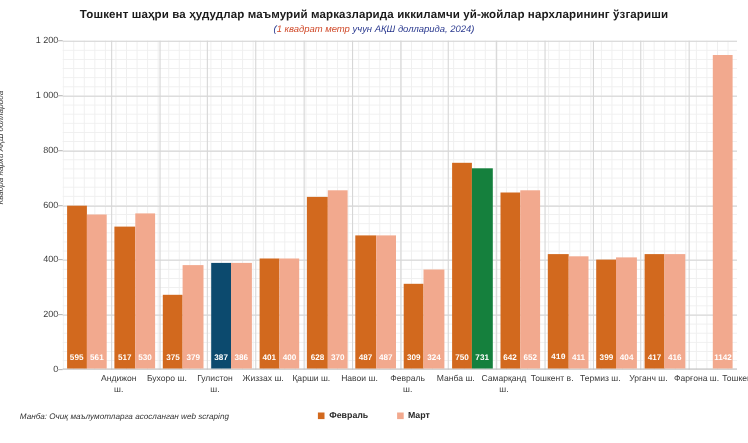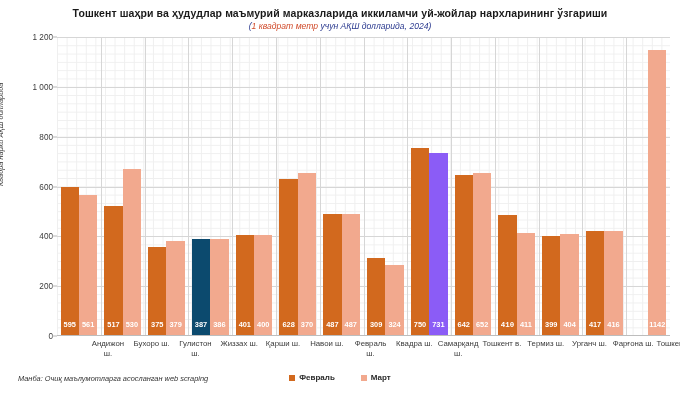--- a/index.html
+++ b/index.html
@@ -239,28 +239,28 @@
           </div>
         </div>
       </div>
       <div class="group">
         <div class="bar feb">
           <div class="fill" style="height: 128.819px; background: rgb(210, 105, 30);">
             <div class="dlabel">517</div>
           </div>
         </div>
         <div class="bar mar">
-          <div class="fill" style="height: 166px; background: rgb(242, 169, 142);">
+          <div class="fill" style="height: 141px; background: rgb(242, 169, 142);">
             <div class="dlabel">530</div>
           </div>
         </div>
       </div>
       <div class="group">
         <div class="bar feb">
-          <div class="fill" style="height: 88px; background: rgb(210, 105, 30);">
+          <div class="fill" style="height: 67px; background: rgb(210, 105, 30);">
             <div class="dlabel">375</div>
           </div>
         </div>
         <div class="bar mar">
           <div class="fill" style="height: 94.4342px; background: rgb(242, 169, 142);">
             <div class="dlabel">379</div>
           </div>
         </div>
       </div>
       <div class="group">
@@ -311,52 +311,52 @@
           </div>
         </div>
       </div>
       <div class="group">
         <div class="bar feb">
           <div class="fill" style="height: 76.9925px; background: rgb(210, 105, 30);">
             <div class="dlabel">309</div>
           </div>
         </div>
         <div class="bar mar">
-          <div class="fill" style="height: 70px; background: rgb(242, 169, 142);">
+          <div class="fill" style="height: 90px; background: rgb(242, 169, 142);">
             <div class="dlabel">324</div>
           </div>
         </div>
       </div>
       <div class="group">
         <div class="bar feb">
           <div class="fill" style="height: 186.875px; background: rgb(210, 105, 30);">
             <div class="dlabel">750</div>
           </div>
         </div>
         <div class="bar mar">
-          <div class="fill" style="height: 182.141px; background: #8b5cf6;">
+          <div class="fill" style="height: 182.141px; background: #15803d;">
             <div class="dlabel">731</div>
           </div>
         </div>
       </div>
       <div class="group">
         <div class="bar feb">
           <div class="fill" style="height: 159.965px; background: rgb(210, 105, 30);">
             <div class="dlabel">642</div>
           </div>
         </div>
         <div class="bar mar">
           <div class="fill" style="height: 162.457px; background: rgb(242, 169, 142);">
             <div class="dlabel">652</div>
           </div>
         </div>
       </div>
       <div class="group">
         <div class="bar feb">
-          <div class="fill" style="height: 120px; background: rgb(210, 105, 30); font-family: Liberation Mono, monospace;">
+          <div class="fill" style="height: 104px; background: rgb(210, 105, 30); font-family: Liberation Mono, monospace;">
             <div class="dlabel">410</div>
           </div>
         </div>
         <div class="bar mar">
           <div class="fill" style="height: 102.407px; background: rgb(242, 169, 142);">
             <div class="dlabel">411</div>
           </div>
         </div>
       </div>
       <div class="group">
@@ -397,21 +397,21 @@
       </div>
     </div>
   <div class="xlabels" id="xlabels">
       <div class="xlabel">Андижон ш.</div>
       <div class="xlabel">Бухоро ш.</div>
       <div class="xlabel">Гулистон ш.</div>
       <div class="xlabel">Жиззах ш.</div>
       <div class="xlabel">Қарши ш.</div>
       <div class="xlabel">Навои ш.</div>
       <div class="xlabel">Февраль ш.</div>
-      <div class="xlabel">Квадра ш.</div>
+      <div class="xlabel">Манба ш.</div>
       <div class="xlabel">Самарқанд ш.</div>
       <div class="xlabel">Тошкент в.</div>
       <div class="xlabel">Термиз ш.</div>
       <div class="xlabel">Урганч ш.</div>
       <div class="xlabel">Фарғона ш.</div>
       <div class="xlabel">Тошкент ш.</div>
     </div>
 
   <div class="source">Манба: Очиқ маълумотларга асосланган web scraping</div>
 

